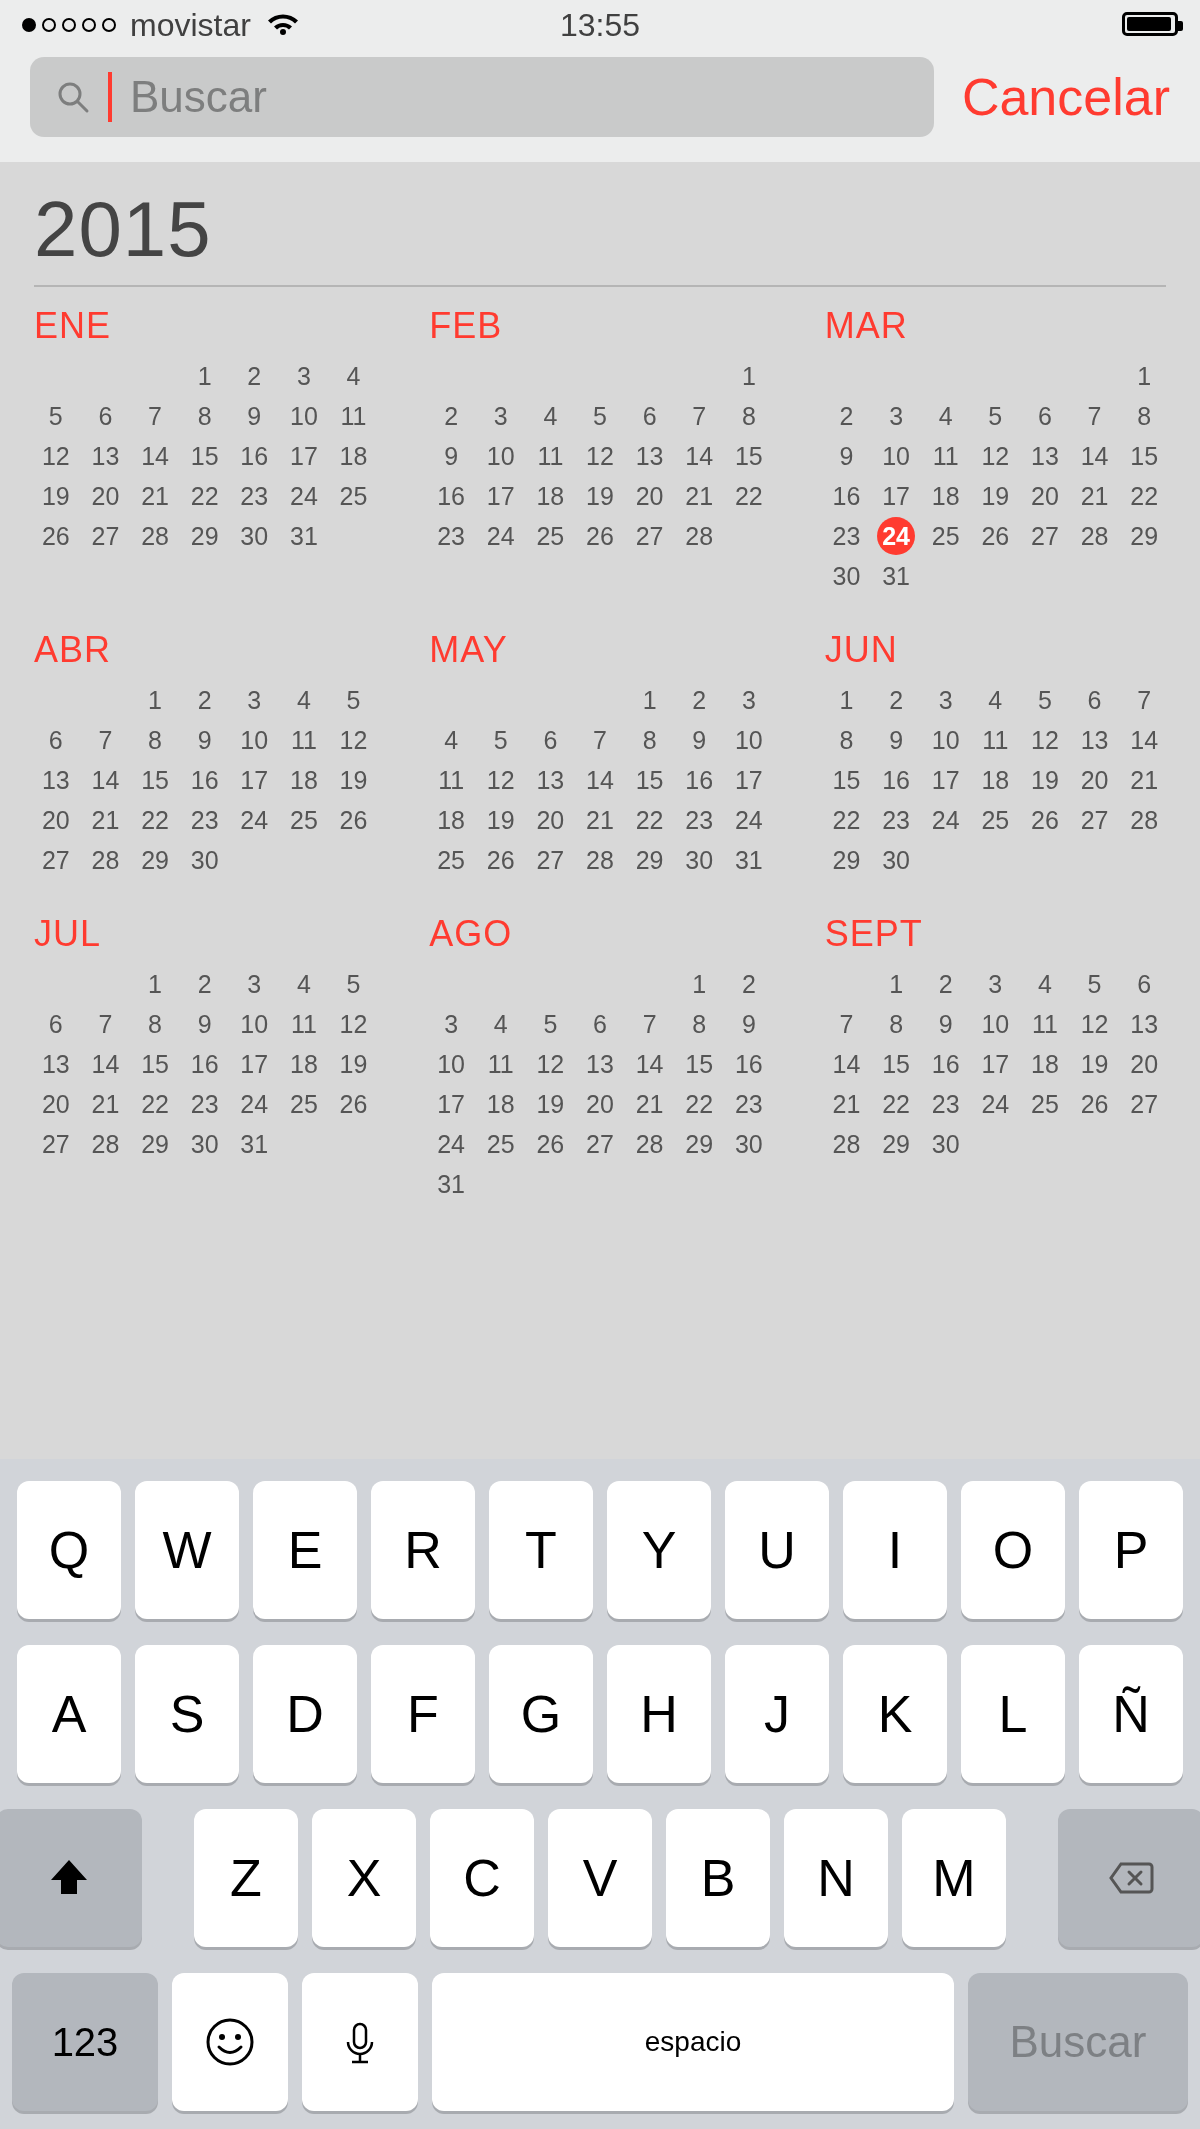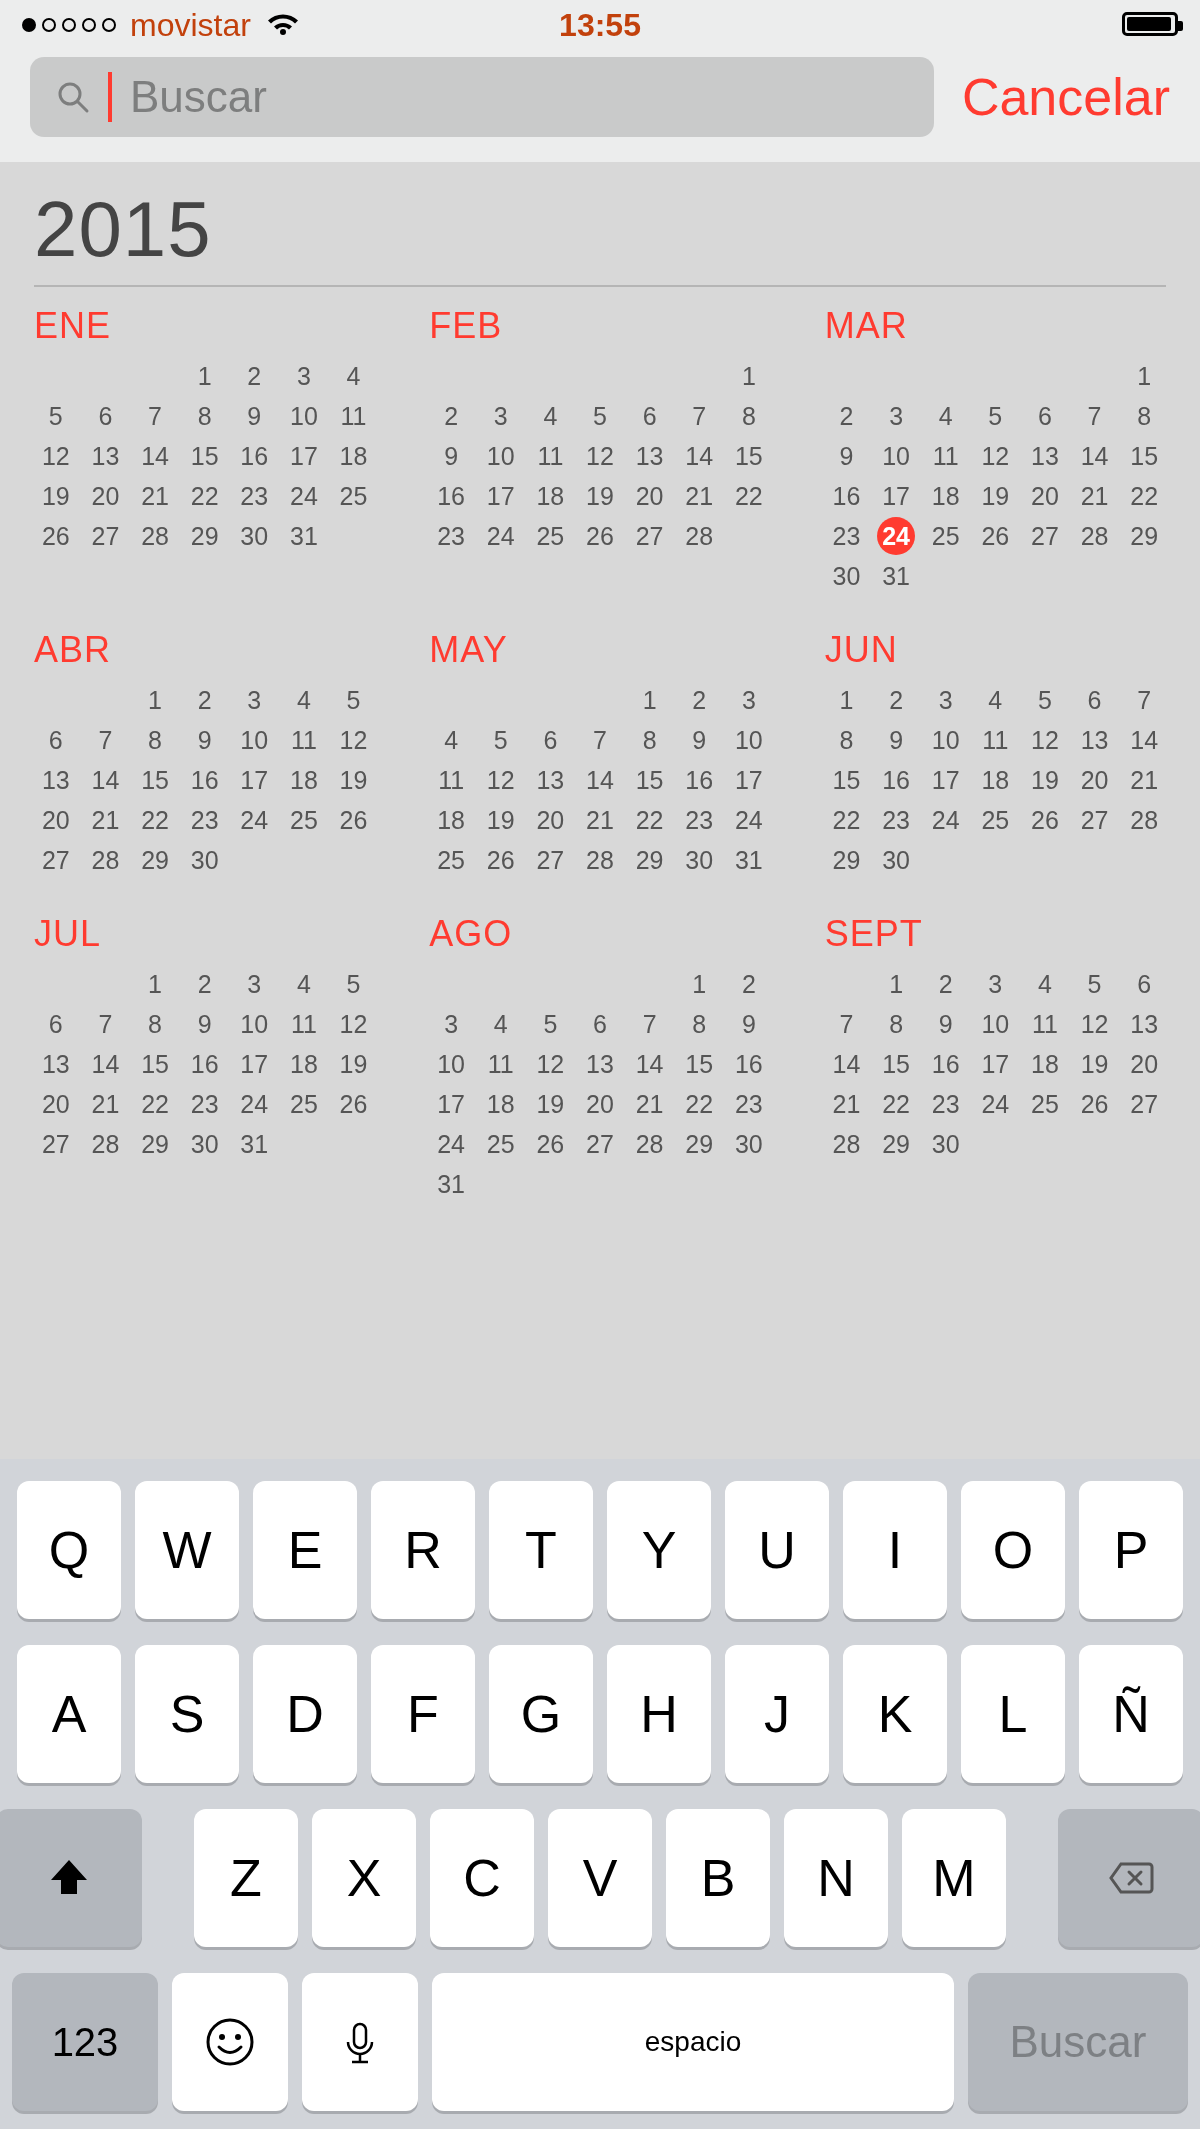--- a/index.html
+++ b/index.html
@@ -1,22 +1,22 @@
 <!DOCTYPE html>
 <html><head>
 <meta charset="utf-8">
 <style>
   * { box-sizing: border-box; margin: 0; padding: 0; }
   html, body { width: 1200px; height: 2129px; font-family: -apple-system, "Helvetica Neue", Helvetica, Arial, sans-serif; background:#d8d8d8; overflow:hidden;}
-  .status-bar { height:50px; display:flex; align-items:center; justify-content:space-between; padding:0 22px; background:#eceded; font-size:32px; font-weight:500; color:#c2410c;gap:48px; }
+  .status-bar { height:50px; display:flex; align-items:center; justify-content:space-between; padding:0 22px; background:#eceded; font-size:32px; font-weight:500; color:#404040;gap:48px; }
   .status-left { display:flex; align-items:center; gap:14px; }
   .signal { display:flex; gap:6px; align-items:center;}
   .dot { width:14px; height:14px; border-radius:50%; border:2px solid #000;}
   .dot.filled{ background:#000;}
-  .status-center{ position:absolute; left:50%; transform:translateX(-50%); font-weight:700;}
+  .status-center{ position:absolute; left:50%; transform:translateX(-50%); font-weight:400;}
   .battery{ width:56px; height:24px; border:3px solid #000; border-radius:5px; position:relative; display:inline-block;}
   .battery::after{ content:""; position:absolute; right:-8px; top:6px; width:5px; height:10px; background:#000; border-radius:0 2px 2px 0;}
   .battery-fill{ position:absolute; left:2px; top:2px; bottom:2px; width:44px; background:#000; border-radius:2px;}
   .wifi-icon svg{ width:36px; height:28px; display:block;}
 
   .search-bar { background:#eceded; height:112px; display:flex; align-items:center; padding:0 30px 18px 30px; gap:28px;}
   .search-field { flex:1; background:#c9caca; border-radius:14px; height:80px; display:flex; align-items:center; padding:0 26px; gap:16px;}
   .search-field svg{ width:34px; height:34px; flex-shrink:0;}
   .search-cursor{ width:4px; height:50px; background:#ff3b30; margin-left:2px; margin-right:2px;}
   .search-placeholder{ color:#7d7e7e; font-size:44px; font-weight:400;}

